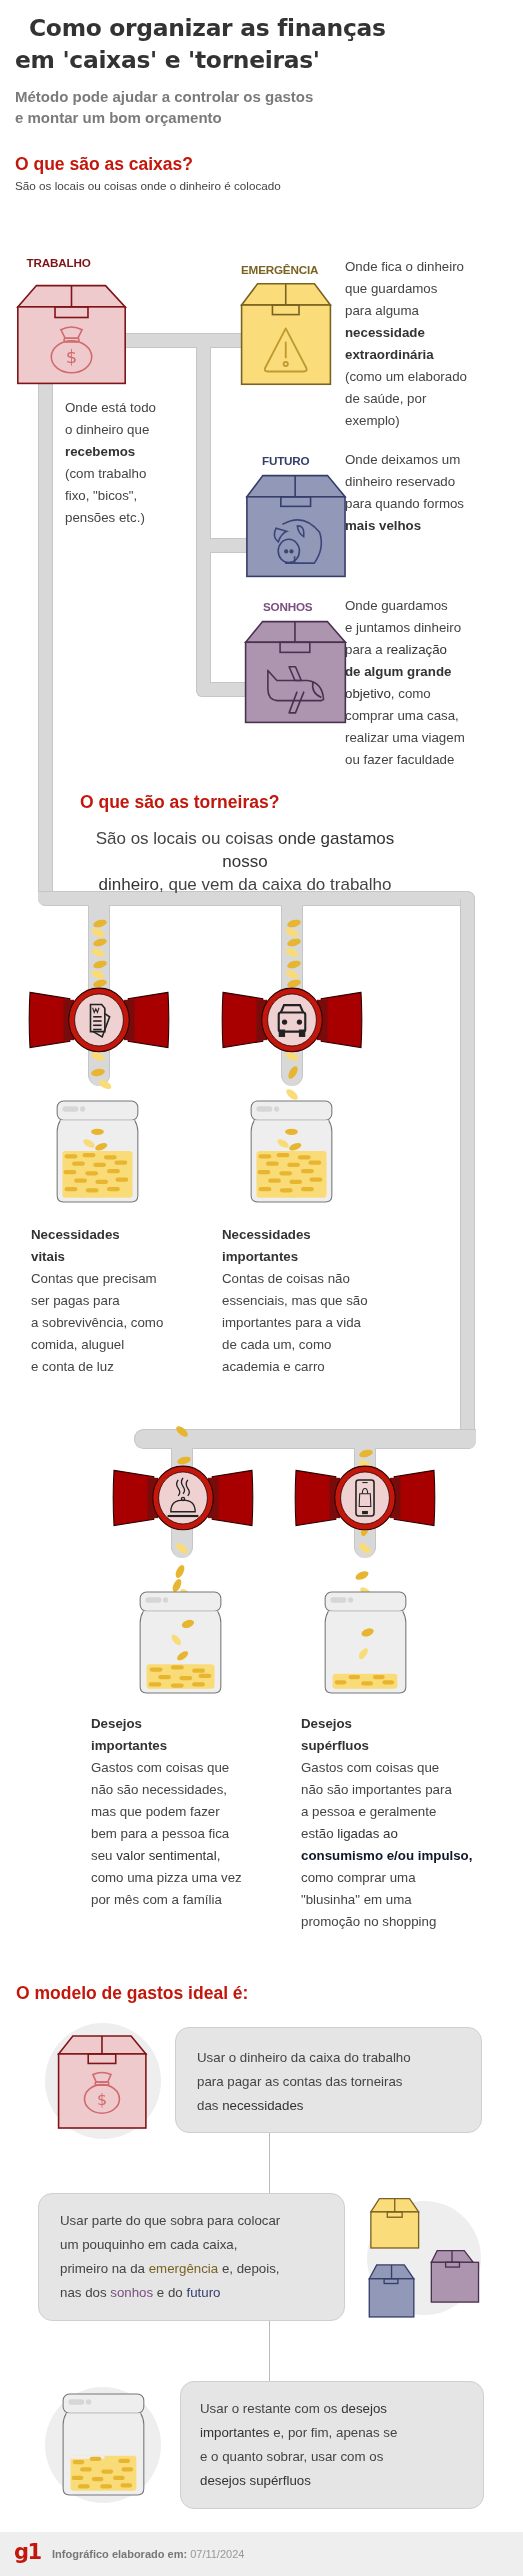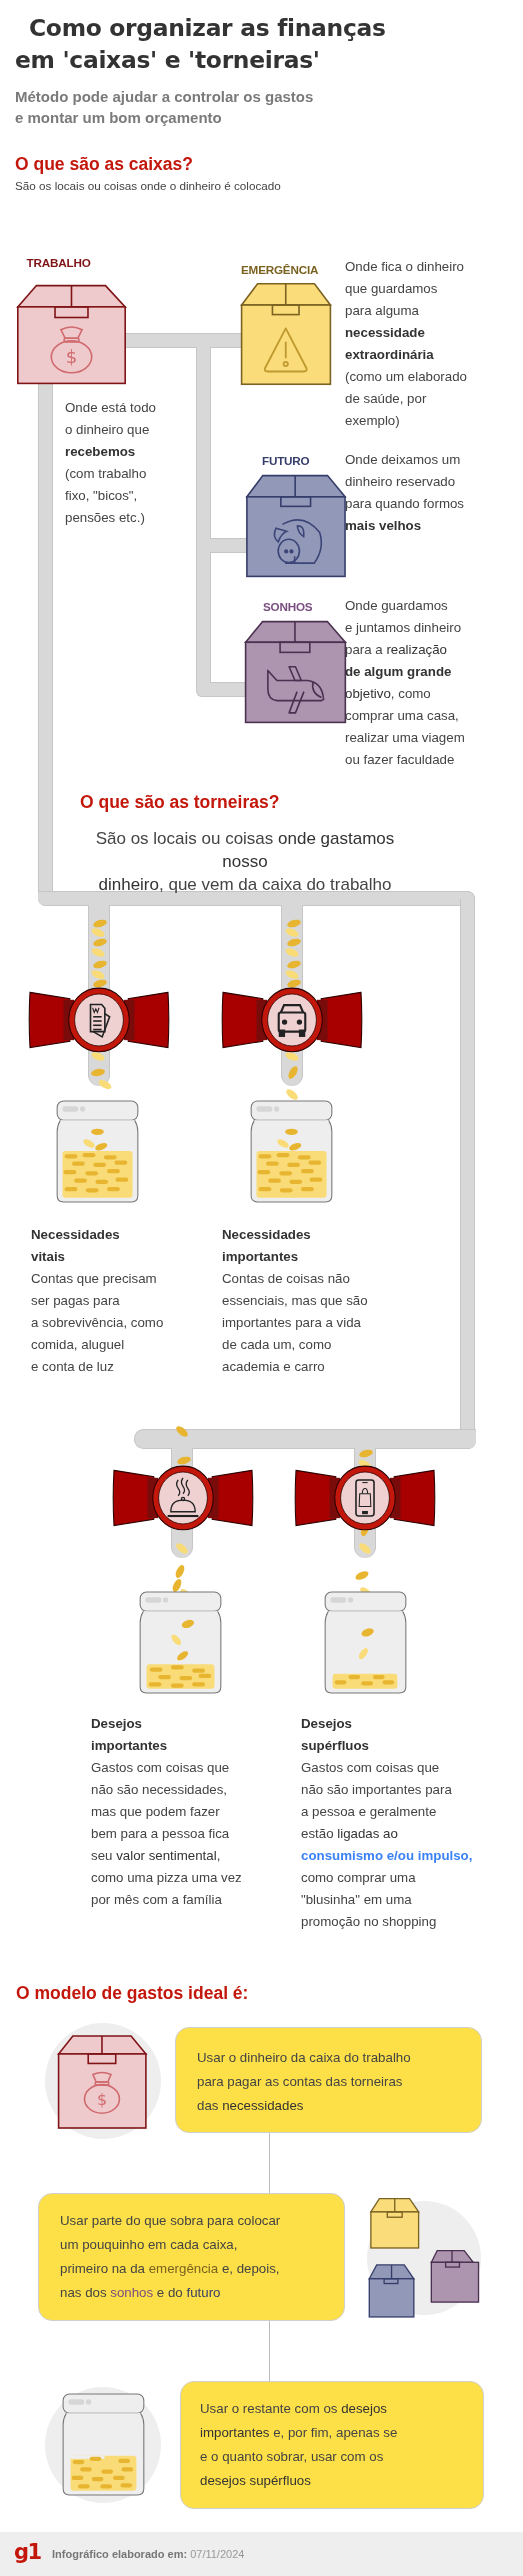--- a/index.html
+++ b/index.html
@@ -13,21 +13,21 @@
   .lbl { font-family: "Liberation Sans", sans-serif; font-weight: bold; font-size: 11.7px; letter-spacing: -0.2px; }
   .desc { font-size: 13.3px; line-height: 22px; color: #444444; }
   .desc b, .lead b, .card b { color: #333333; font-weight: normal; }
   .pipe { position: absolute; background: #d8d8d8; }
   .pipe.h { border-top: 1.1px solid #c6c6c6; border-bottom: 1.1px solid #c6c6c6; }
   .pipe.v { border-left: 1.1px solid #c6c6c6; border-right: 1.1px solid #c6c6c6; }
   .drop { position: absolute; background: #d8d8d8; border-left: 1.1px solid #c6c6c6; border-right: 1.1px solid #c6c6c6; border-radius: 0 0 11.7px 11.7px; }
   .coin { position: absolute; width: 14px; height: 7px; border-radius: 50%; }
   .coin.d { background: #E8B531; }
   .coin.l { background: #F9DC78; }
-  .card { position: absolute; background: #fde047; border: 1.1px solid #cfcfcf; border-radius: 14px; }
+  .card { position: absolute; background: #e5e5e5; border: 1.1px solid #cfcfcf; border-radius: 14px; }
   .card-text { position: absolute; font-size: 13.3px; line-height: 24px; color: #444444; }
   .circle { position: absolute; background: #eeeeee; border-radius: 50%; }
   .footer { position: absolute; left: 0; top: 2532px; width: 523px; height: 44px; background: #eeeeee; }
 </style>
 </head>
 <body>
 
 <div class="abs title" style="left:29px;top:12.8px;">Como organizar as finanças</div>
 <div class="abs title" style="left:15px;top:45px;">em 'caixas' e 'torneiras'</div>
 <div class="abs subtitle" style="left:15px;top:86px;">Método pode ajudar a controlar os gastos</div>
@@ -368,21 +368,21 @@
   <ellipse cx="82" cy="78" rx="12" ry="7" fill="#E8B531" transform="rotate(-20 82 78)"></ellipse>
     <ellipse cx="74" cy="118" rx="12" ry="6" fill="#F9DC78" transform="rotate(-55 74 118)"></ellipse>
 </svg>
 <div class="abs desc" style="left:301px;top:1713px;width:202px;">
   <div style="font-weight:bold;color:#333">Desejos</div>
   <div style="font-weight:bold;color:#333">supérfluos</div>
   <div>Gastos com coisas que</div>
   <div>não são importantes para</div>
   <div>a pessoa e geralmente</div>
   <div><span>estão </span><b>ligadas ao</b></div>
-  <div style="font-weight:bold;color:#3b82f6">consumismo e/ou impulso,</div>
+  <div style="font-weight:bold;color:#0f172a">consumismo e/ou impulso,</div>
   <div>como comprar uma</div>
   <div>"blusinha" em uma</div>
   <div>promoção no shopping</div>
 </div>
 
 <div class="abs h-red" style="left:16px;top:1983px;">O modelo de gastos ideal é:</div>
 
 <div class="abs" style="left:269px;top:2132px;width:1.1px;height:250px;background:#bbbbbb;"></div>
 
 <div class="circle" style="left:45px;top:2023px;width:116px;height:116px;"></div>

